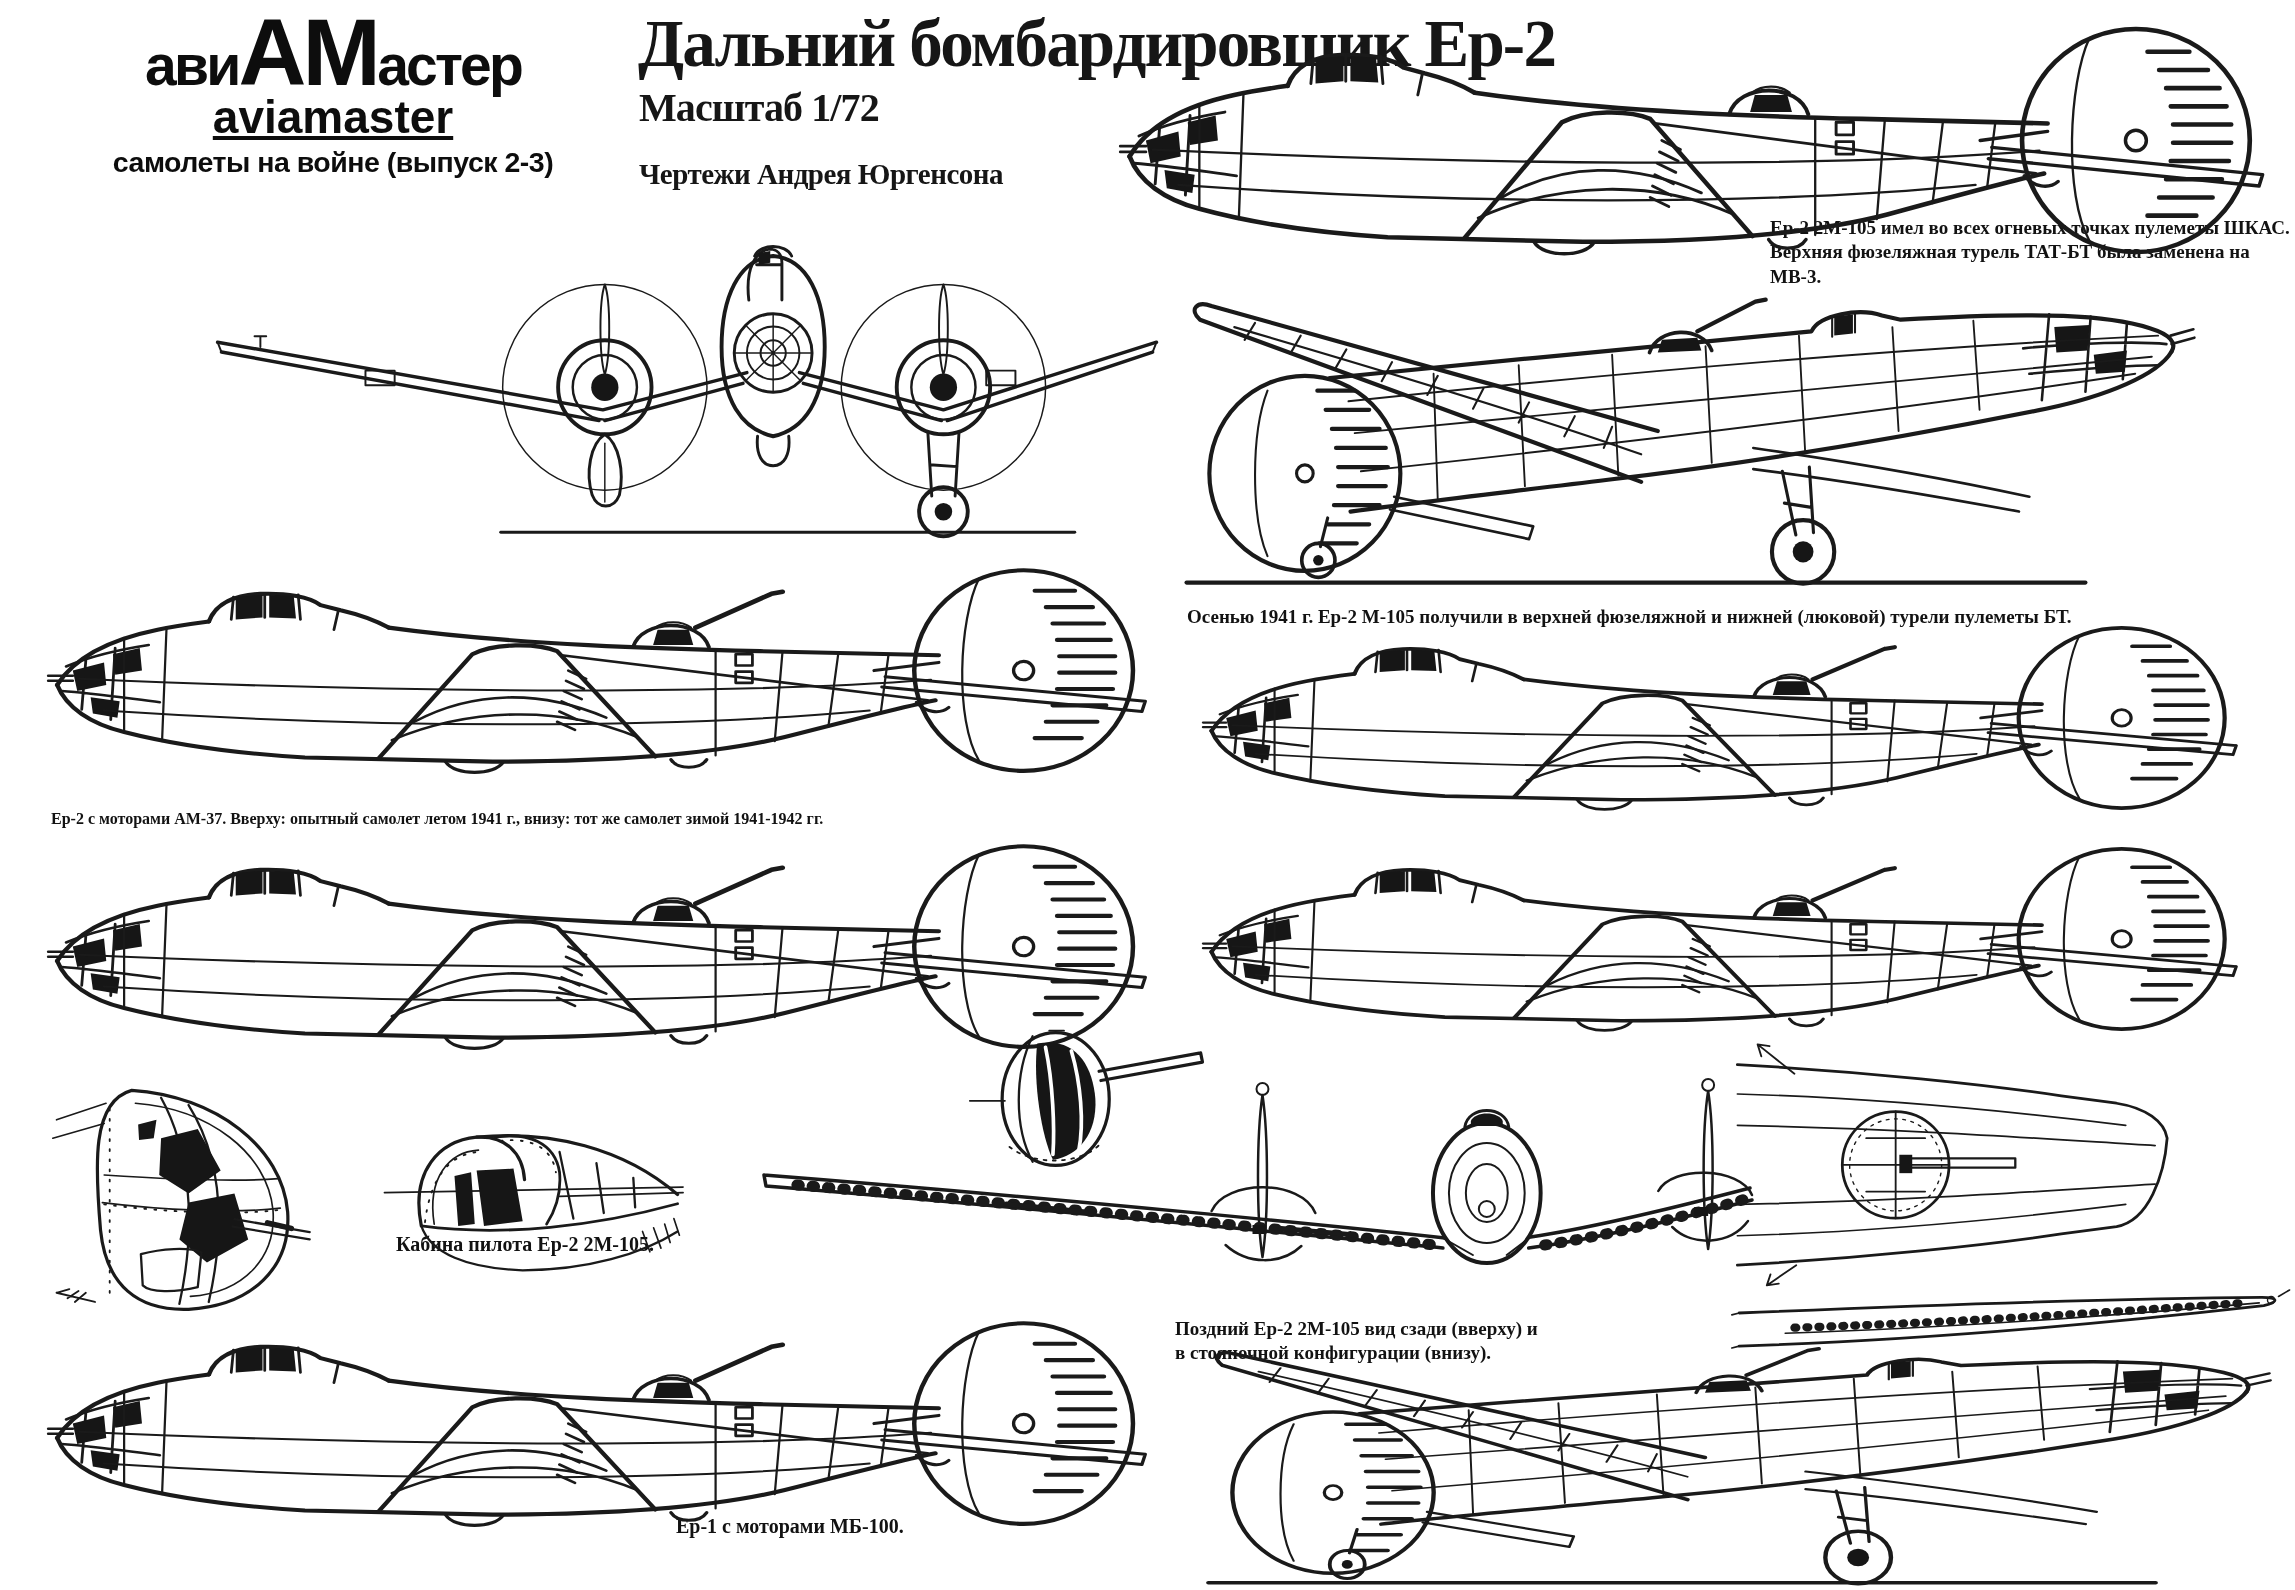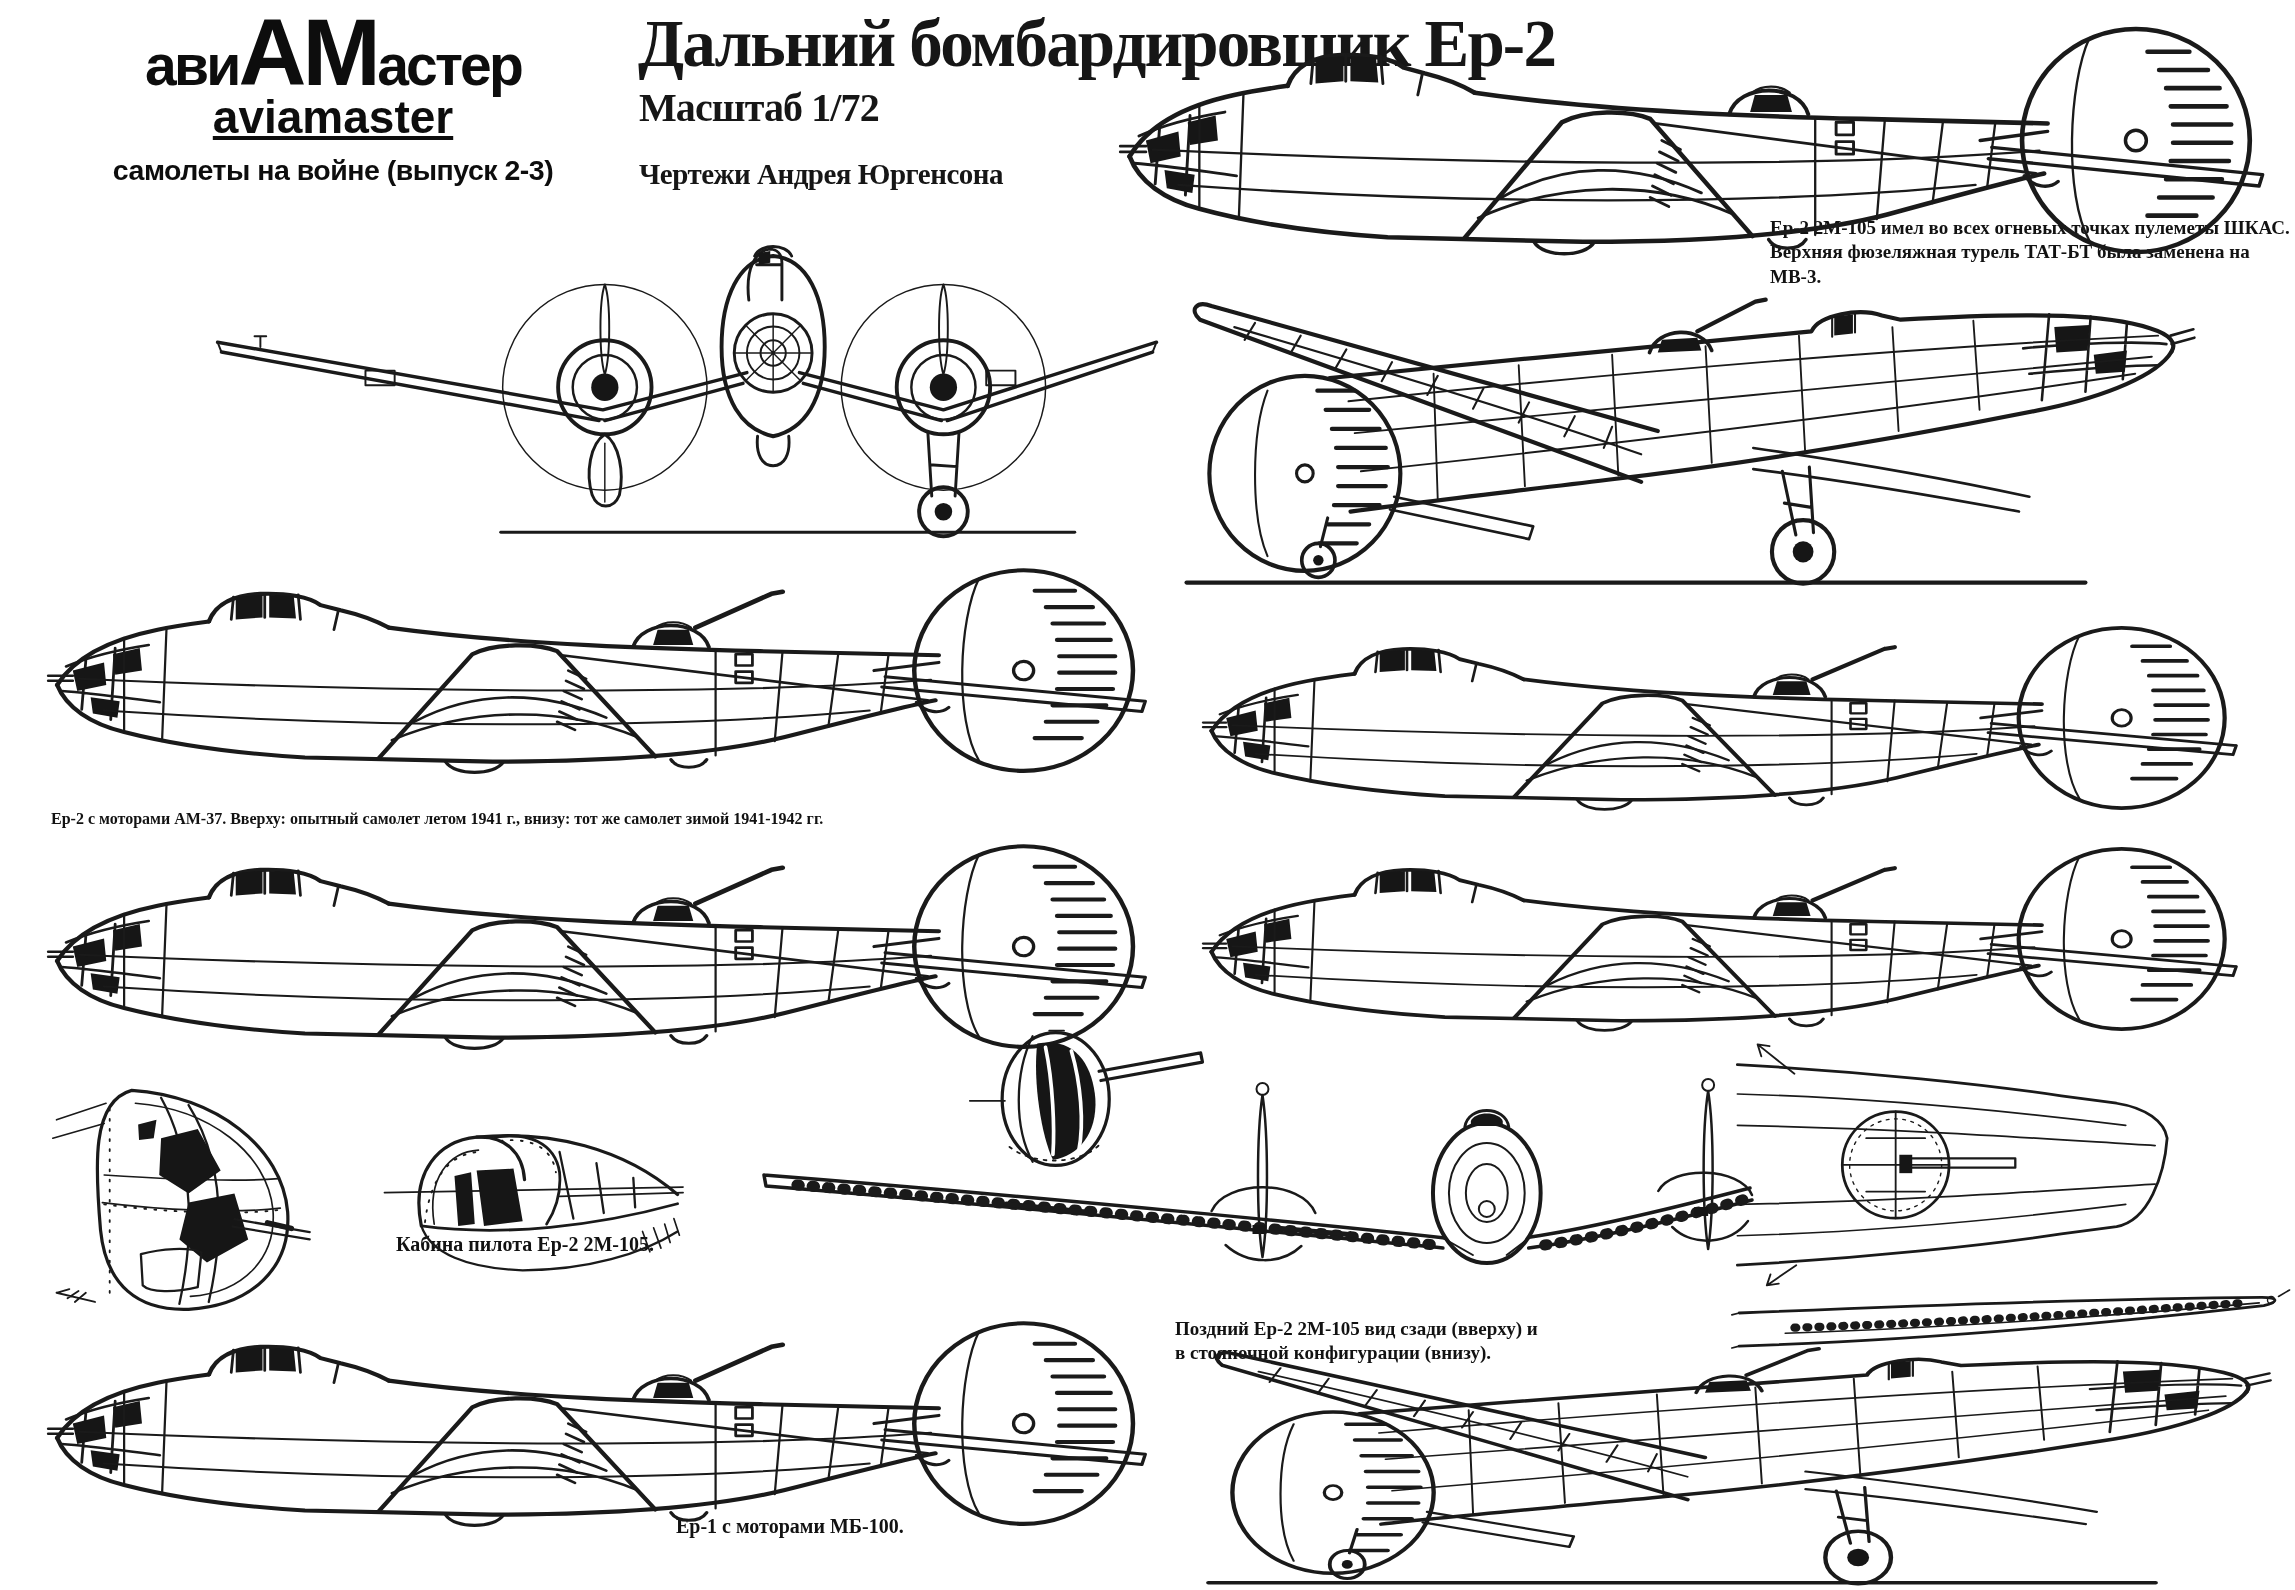--- a/index.html
+++ b/index.html
@@ -6,21 +6,21 @@
   #page{position:relative;width:2295px;height:1590px;background:#ffffff;overflow:hidden;
         font-family:"Liberation Serif",serif;color:#161616;}
   .abs{position:absolute;}
   
   #masthead{left:27.5px;top:6.4px;width:611px;text-align:center;font-family:"Liberation Sans",sans-serif;font-weight:bold;color:#0d0d0d;}
   .brand{letter-spacing:-2.8px;line-height:1;white-space:nowrap;}
   .brand .small{font-size:57px;}
   .brand .big{font-size:94px;letter-spacing:-3.7px;}
   .latin{font-size:46px;letter-spacing:0px;line-height:1;margin-top:-6.4px;text-decoration:underline;}
   .seriya{font-size:46px;line-height:1;margin-top:-1.8px;}
-  .issue{font-size:28.5px;letter-spacing:-0.5px;line-height:1;margin-top:16px;white-space:nowrap;text-align:center;}
+  .issue{font-size:28.5px;letter-spacing:-0.5px;line-height:1;margin-top:8px;white-space:nowrap;text-align:center;}
   
   .title{left:638px;top:4.6px;font-size:67px;font-weight:bold;letter-spacing:-1.8px;white-space:nowrap;}
   .scale{left:639px;top:84px;font-size:40px;font-weight:bold;letter-spacing:-0.9px;}
   .credit{left:639px;top:138px;font-size:29px;font-weight:bold;letter-spacing:-0.5px;margin-top:20px;}
   
   .cap{font-weight:bold;white-space:pre-line;font-size:19px;line-height:1.28;color:#121212;}
   svg.art{position:absolute;overflow:visible;}
 </style>
 </head>
 <body>
@@ -211,20 +211,21 @@
     <div class="latin">aviamaster</div>
     <div class="issue">самолеты на войне (выпуск 2-3)</div>
   </div>
 
   <div class="abs title">Дальний бомбардировщик Ер-2</div>
   <div class="abs scale">Масштаб 1/72</div>
   <div class="abs credit">Чертежи Андрея Юргенсона</div>
 
   <div class="abs cap" style="left:1770px;top:216px;font-size:19px;">Ер-2 2М-105 имел во всех огневых точках пулеметы ШКАС.
 Верхняя фюзеляжная турель ТАТ-БТ была заменена на МВ-3.</div>
+  <div class="abs cap" style="left:1187px;top:605px;font-size:19px;white-space:nowrap;">Осенью 1941 г. Ер-2 М-105 получили в верхней фюзеляжной и нижней (люковой) турели пулеметы БТ.</div>
   <div class="abs cap" style="left:51px;top:809px;font-size:16px;white-space:nowrap;">Ер-2 с моторами АМ-37. Вверху: опытный самолет летом 1941 г., внизу: тот же самолет зимой 1941-1942 гг.</div>
   <div class="abs cap" style="left:396px;top:1232px;font-size:20px;">Кабина пилота Ер-2 2М-105.</div>
   <div class="abs cap" style="left:1175px;top:1317px;font-size:19px;">Поздний Ер-2 2М-105 вид сзади (вверху) и
 в стояночной конфигурации (внизу).</div>
   <div class="abs cap" style="left:676px;top:1514px;font-size:20px;">Ер-1 с моторами МБ-100.</div>
 
   <svg class="art" style="left:202px;top:208px;width:973px;height:338px" viewBox="0 0 1000 345" preserveAspectRatio="none">
       <use href="#g-front"></use>
     </svg>
 

